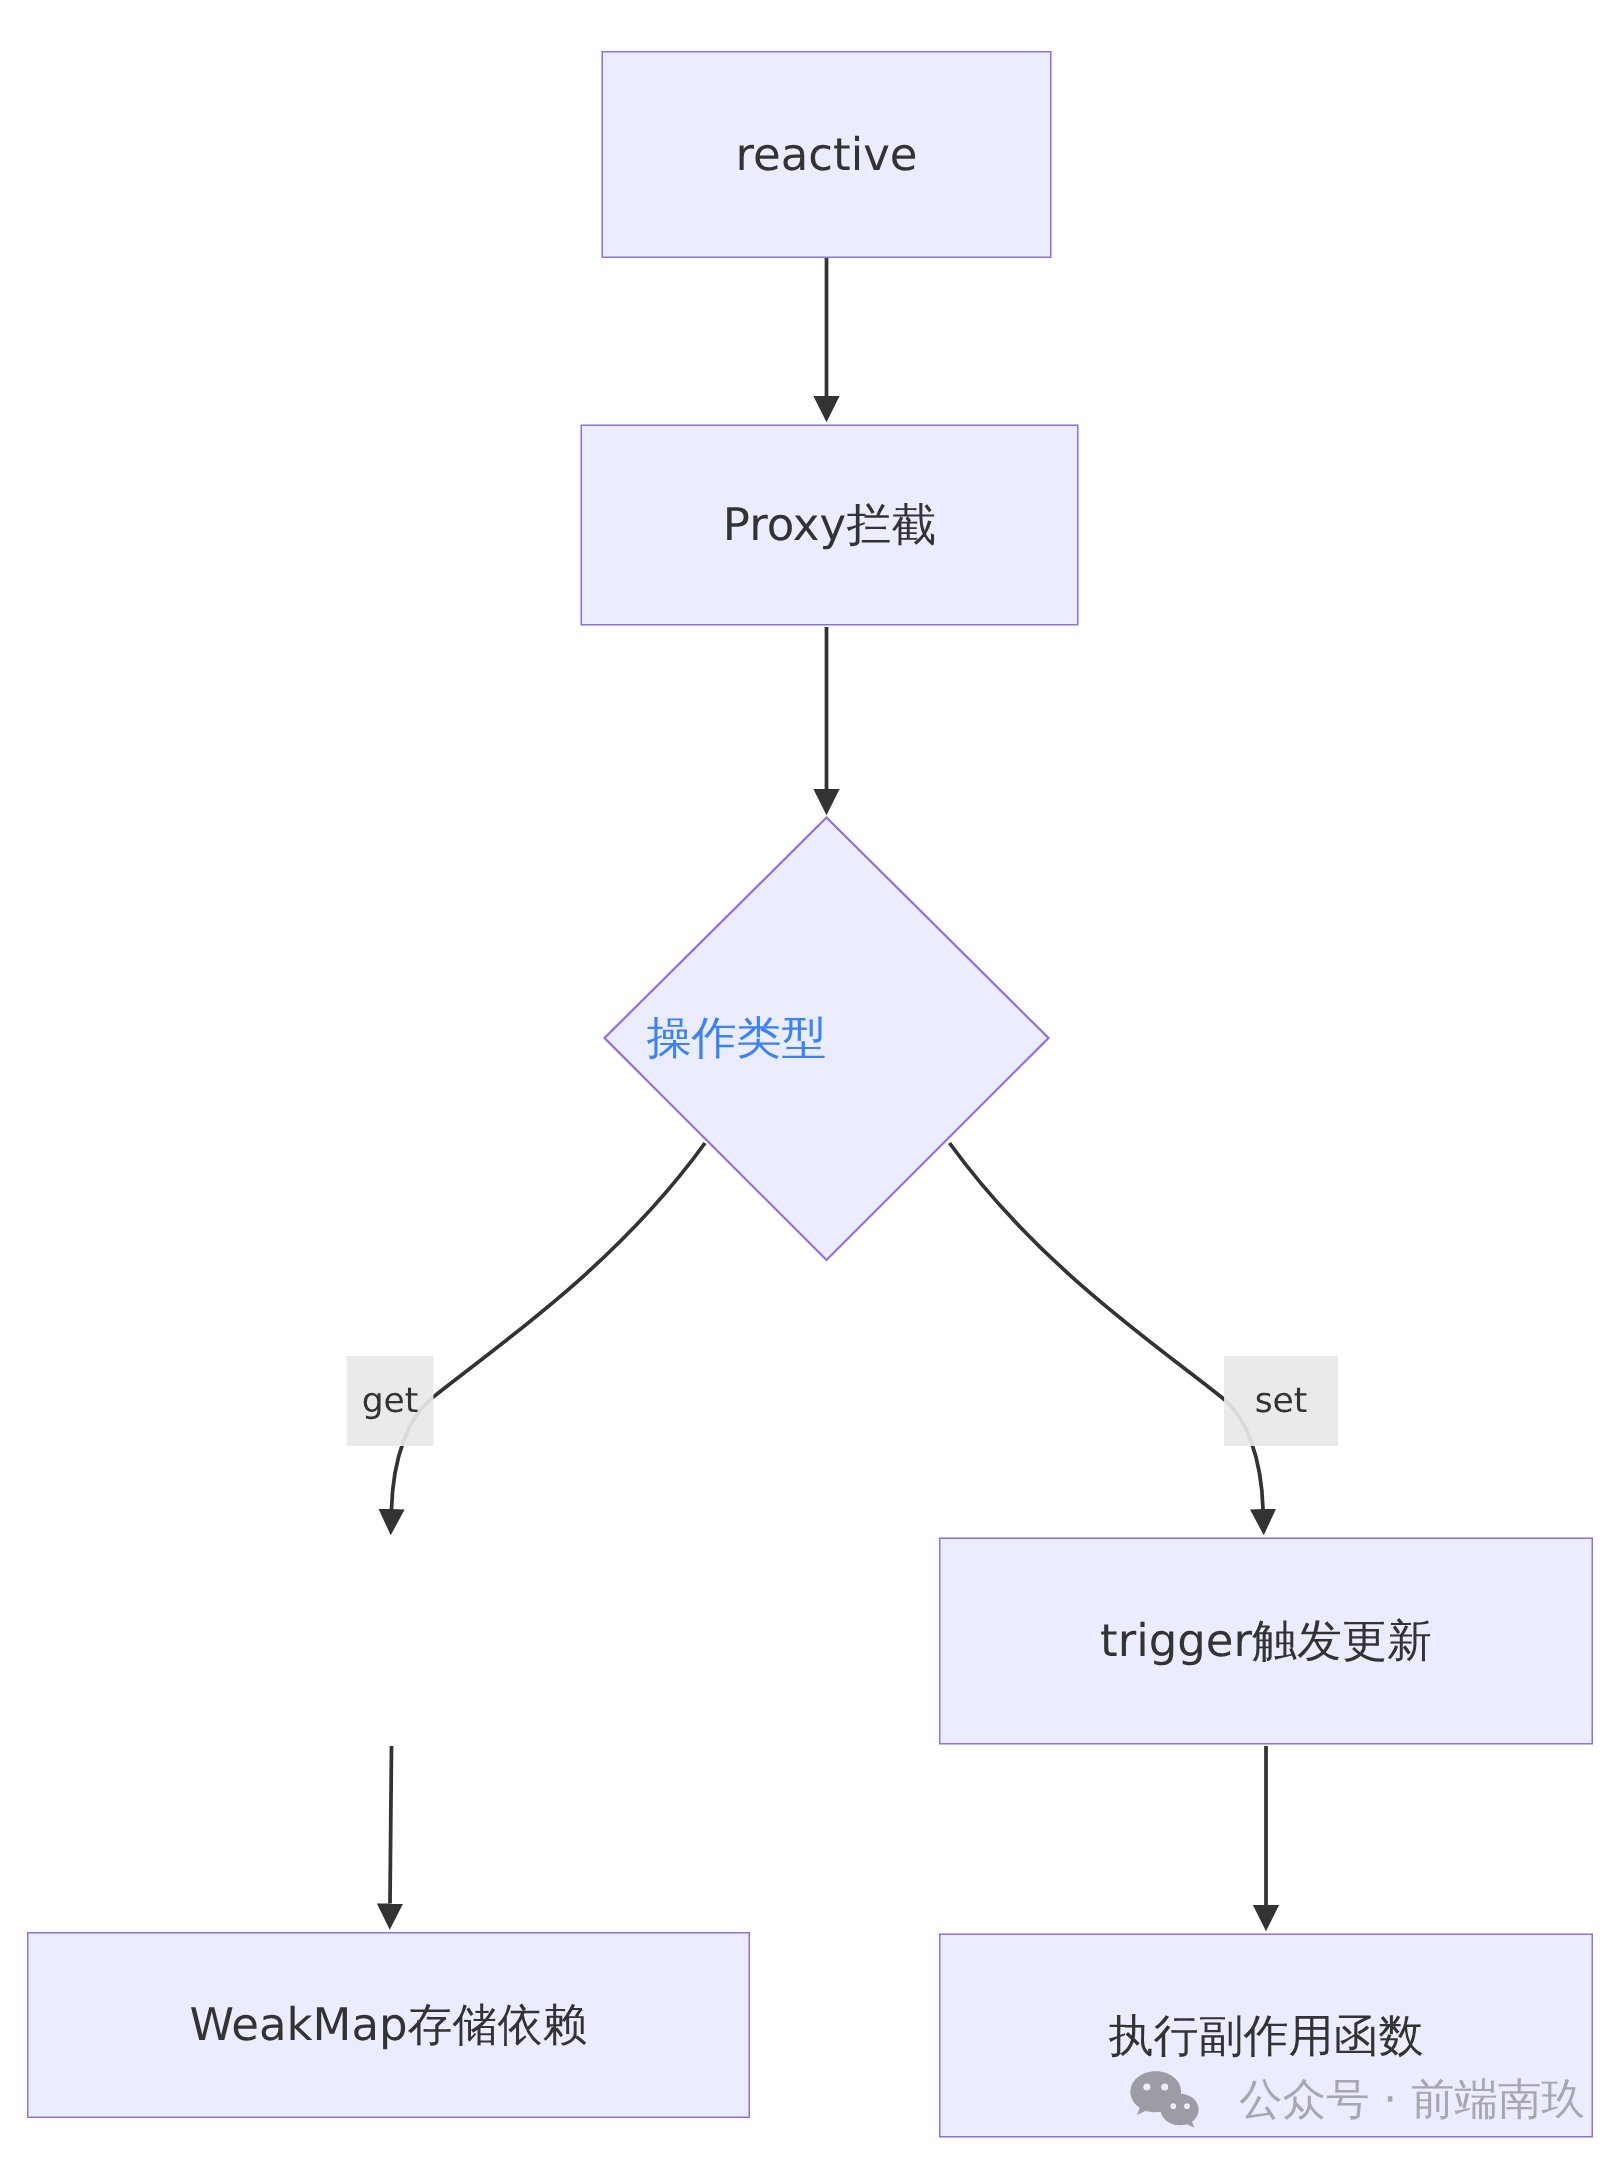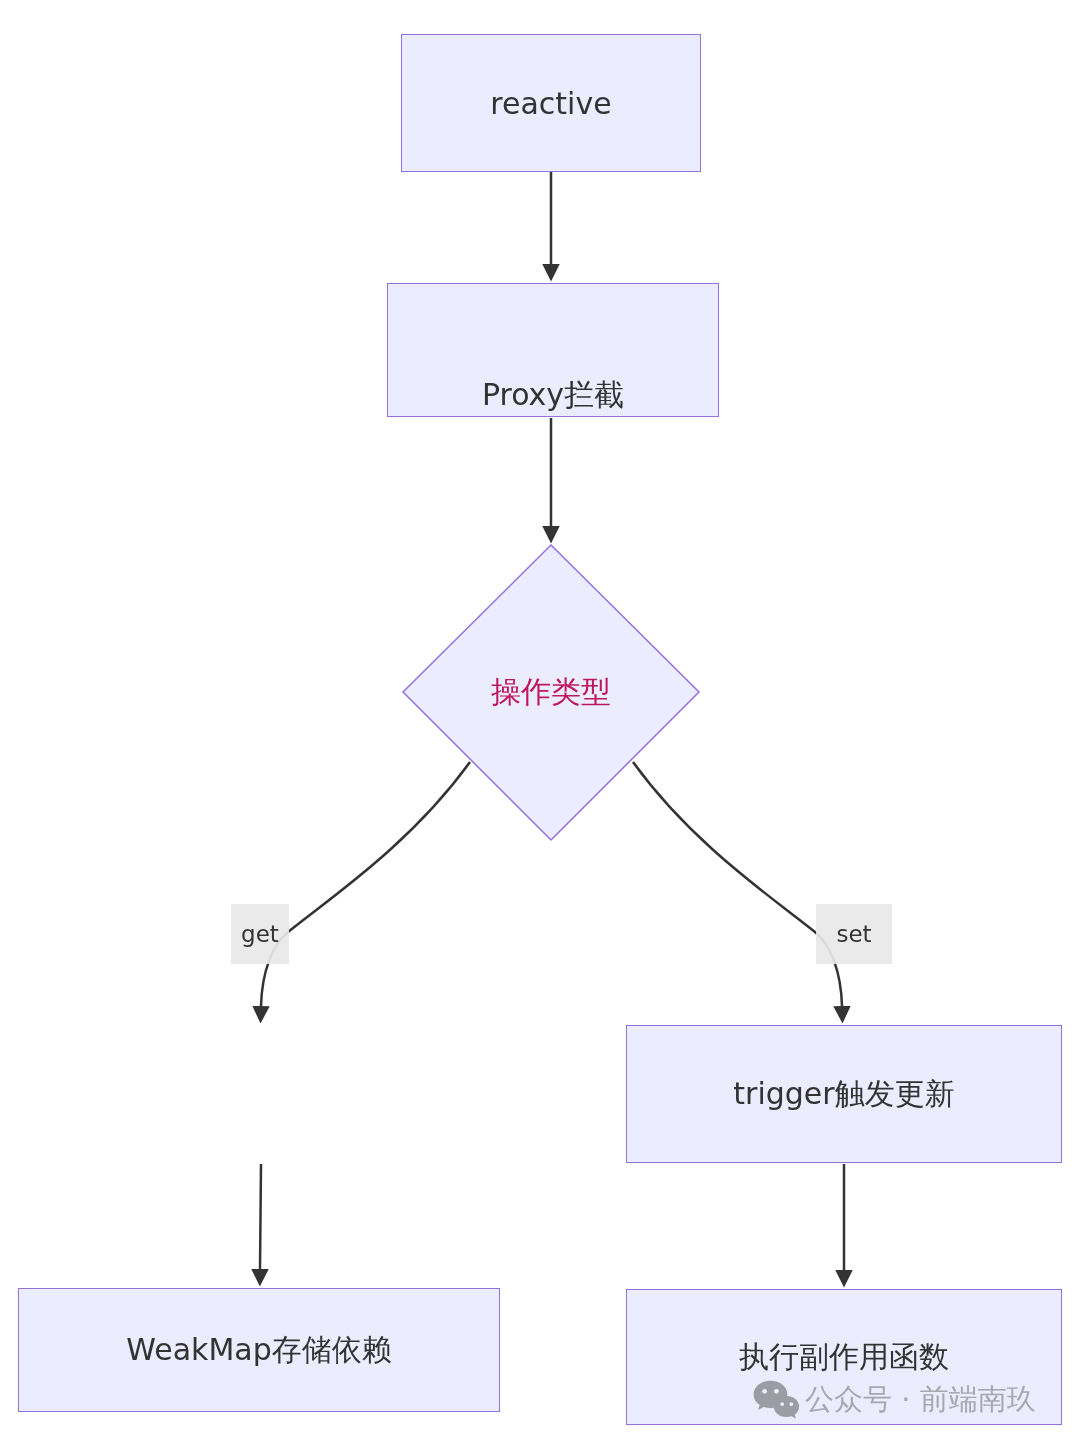--- a/index.html
+++ b/index.html
@@ -29,40 +29,40 @@
     display: flex;
     align-items: center;
     justify-content: center;
     color: #333333;
     font-size: 30px;
     text-align: center;
     z-index: 2;
   }
   .diamond-label {
     position: absolute;
-    color: #be185d;
+    color: #3b82f6;
     font-size: 30px;
-    text-align: center;
+    text-align: left;
     z-index: 2;
   }
   .edge-label {
     position: absolute;
     background: rgba(232,232,232,0.92);
     color: #333333;
     font-size: 23px;
     display: flex;
     align-items: center;
     justify-content: center;
     z-index: 3;
   }
   .watermark {
     position: absolute;
     display: flex;
     align-items: center;
-    gap: 5px;
+    gap: 26px;
     z-index: 4;
     color: #a7a7af;
     font-size: 29px;
     white-space: nowrap;
   }
 </style>
 </head>
 <body>
 
 <div class="canvas">
@@ -81,21 +81,21 @@
     <path d="M470,762 C410,845 330,898 288,932 C272,945 262,972 261,1006" fill="none" stroke="#333333" stroke-width="2.5" marker-end="url(#arrow)"></path>
     <path d="M633,762 C693,845 773,898 815,932 C831,945 841,972 842,1006" fill="none" stroke="#333333" stroke-width="2.5" marker-end="url(#arrow)"></path>
     <path d="M261,1164 L260,1269" fill="none" stroke="#333333" stroke-width="2.5" marker-end="url(#arrow)"></path>
     <path d="M844,1164 L844,1270" fill="none" stroke="#333333" stroke-width="2.5" marker-end="url(#arrow)"></path>
   </svg>
 
   <div class="node" style="left:401px; top:18px; width:300px; height:138px;margin-top:16px;">
     <span>reactive</span>
   </div>
 
-  <div class="node" style="left:387px; top:283px; width:332px; height:134px;align-items:flex-end;">
+  <div class="node" style="left:387px; top:283px; width:332px; height:134px;">
     <span>Proxy拦截</span>
   </div>
 
   <div class="diamond-label" style="left:431px; top:672px; width:240px;">
     <span>操作类型</span>
   </div>
 
 
   <div class="node" style="left:626px; top:1025px; width:436px; height:138px;">
     <span>trigger触发更新</span>

